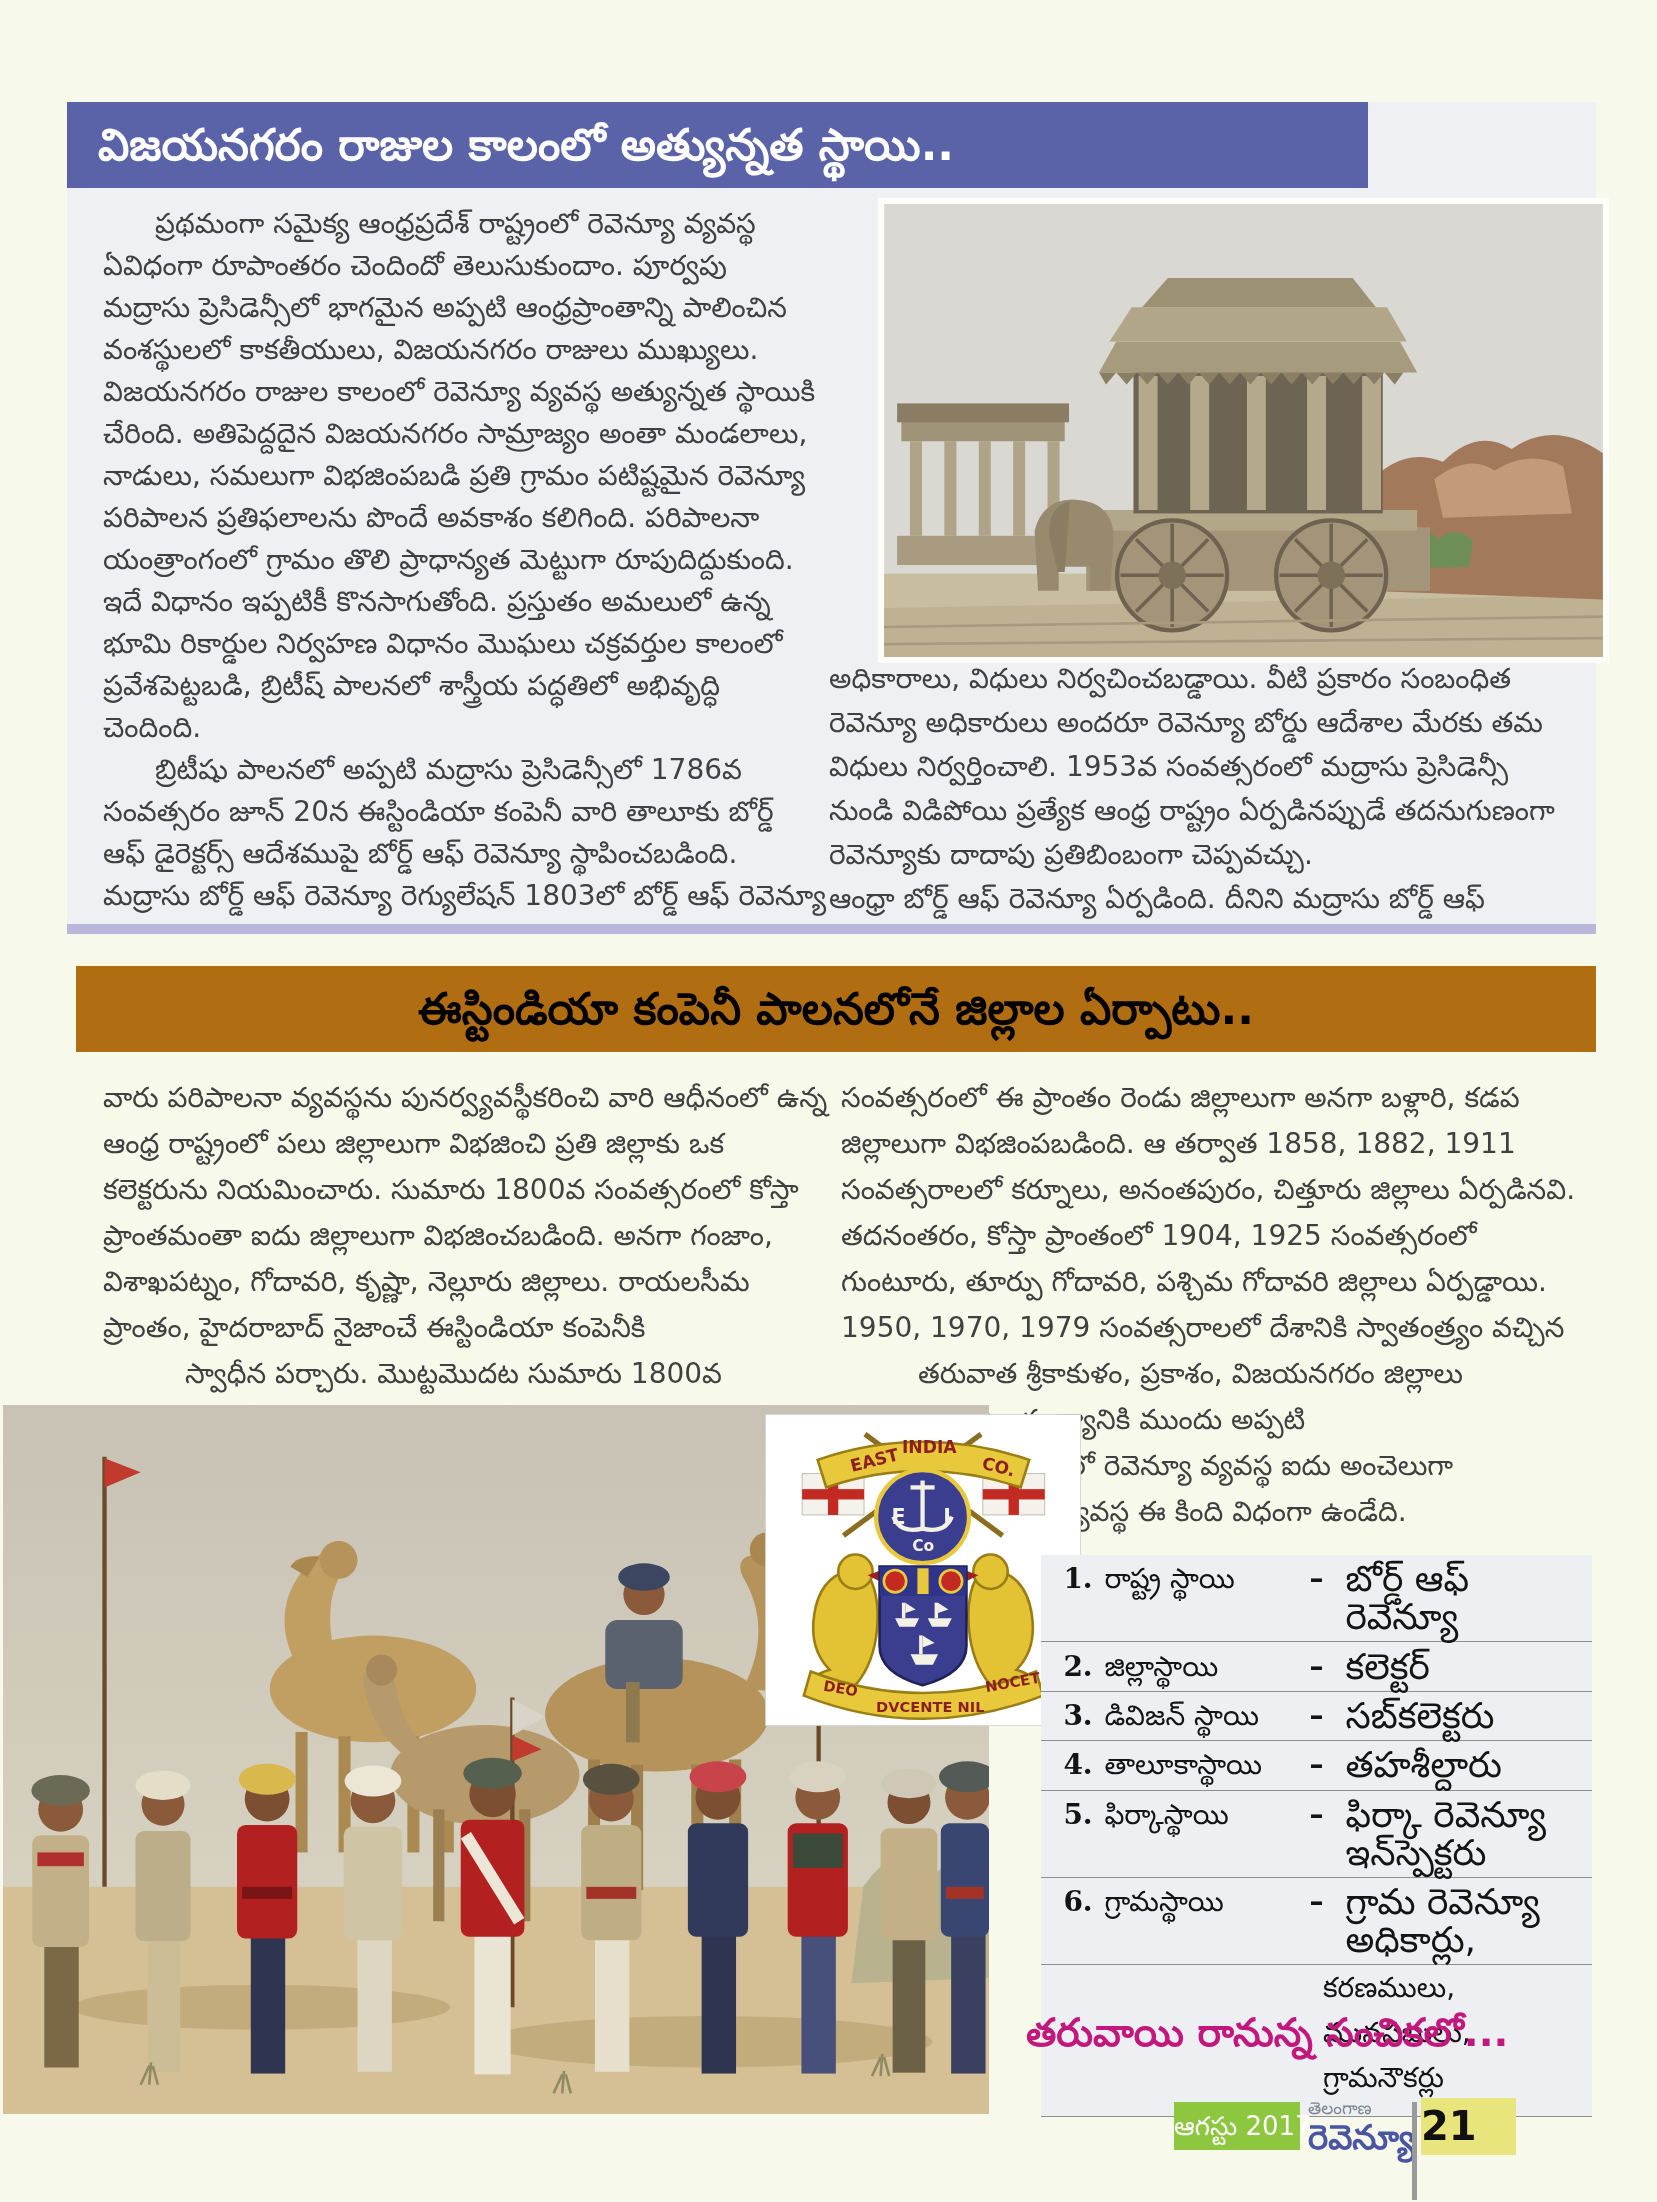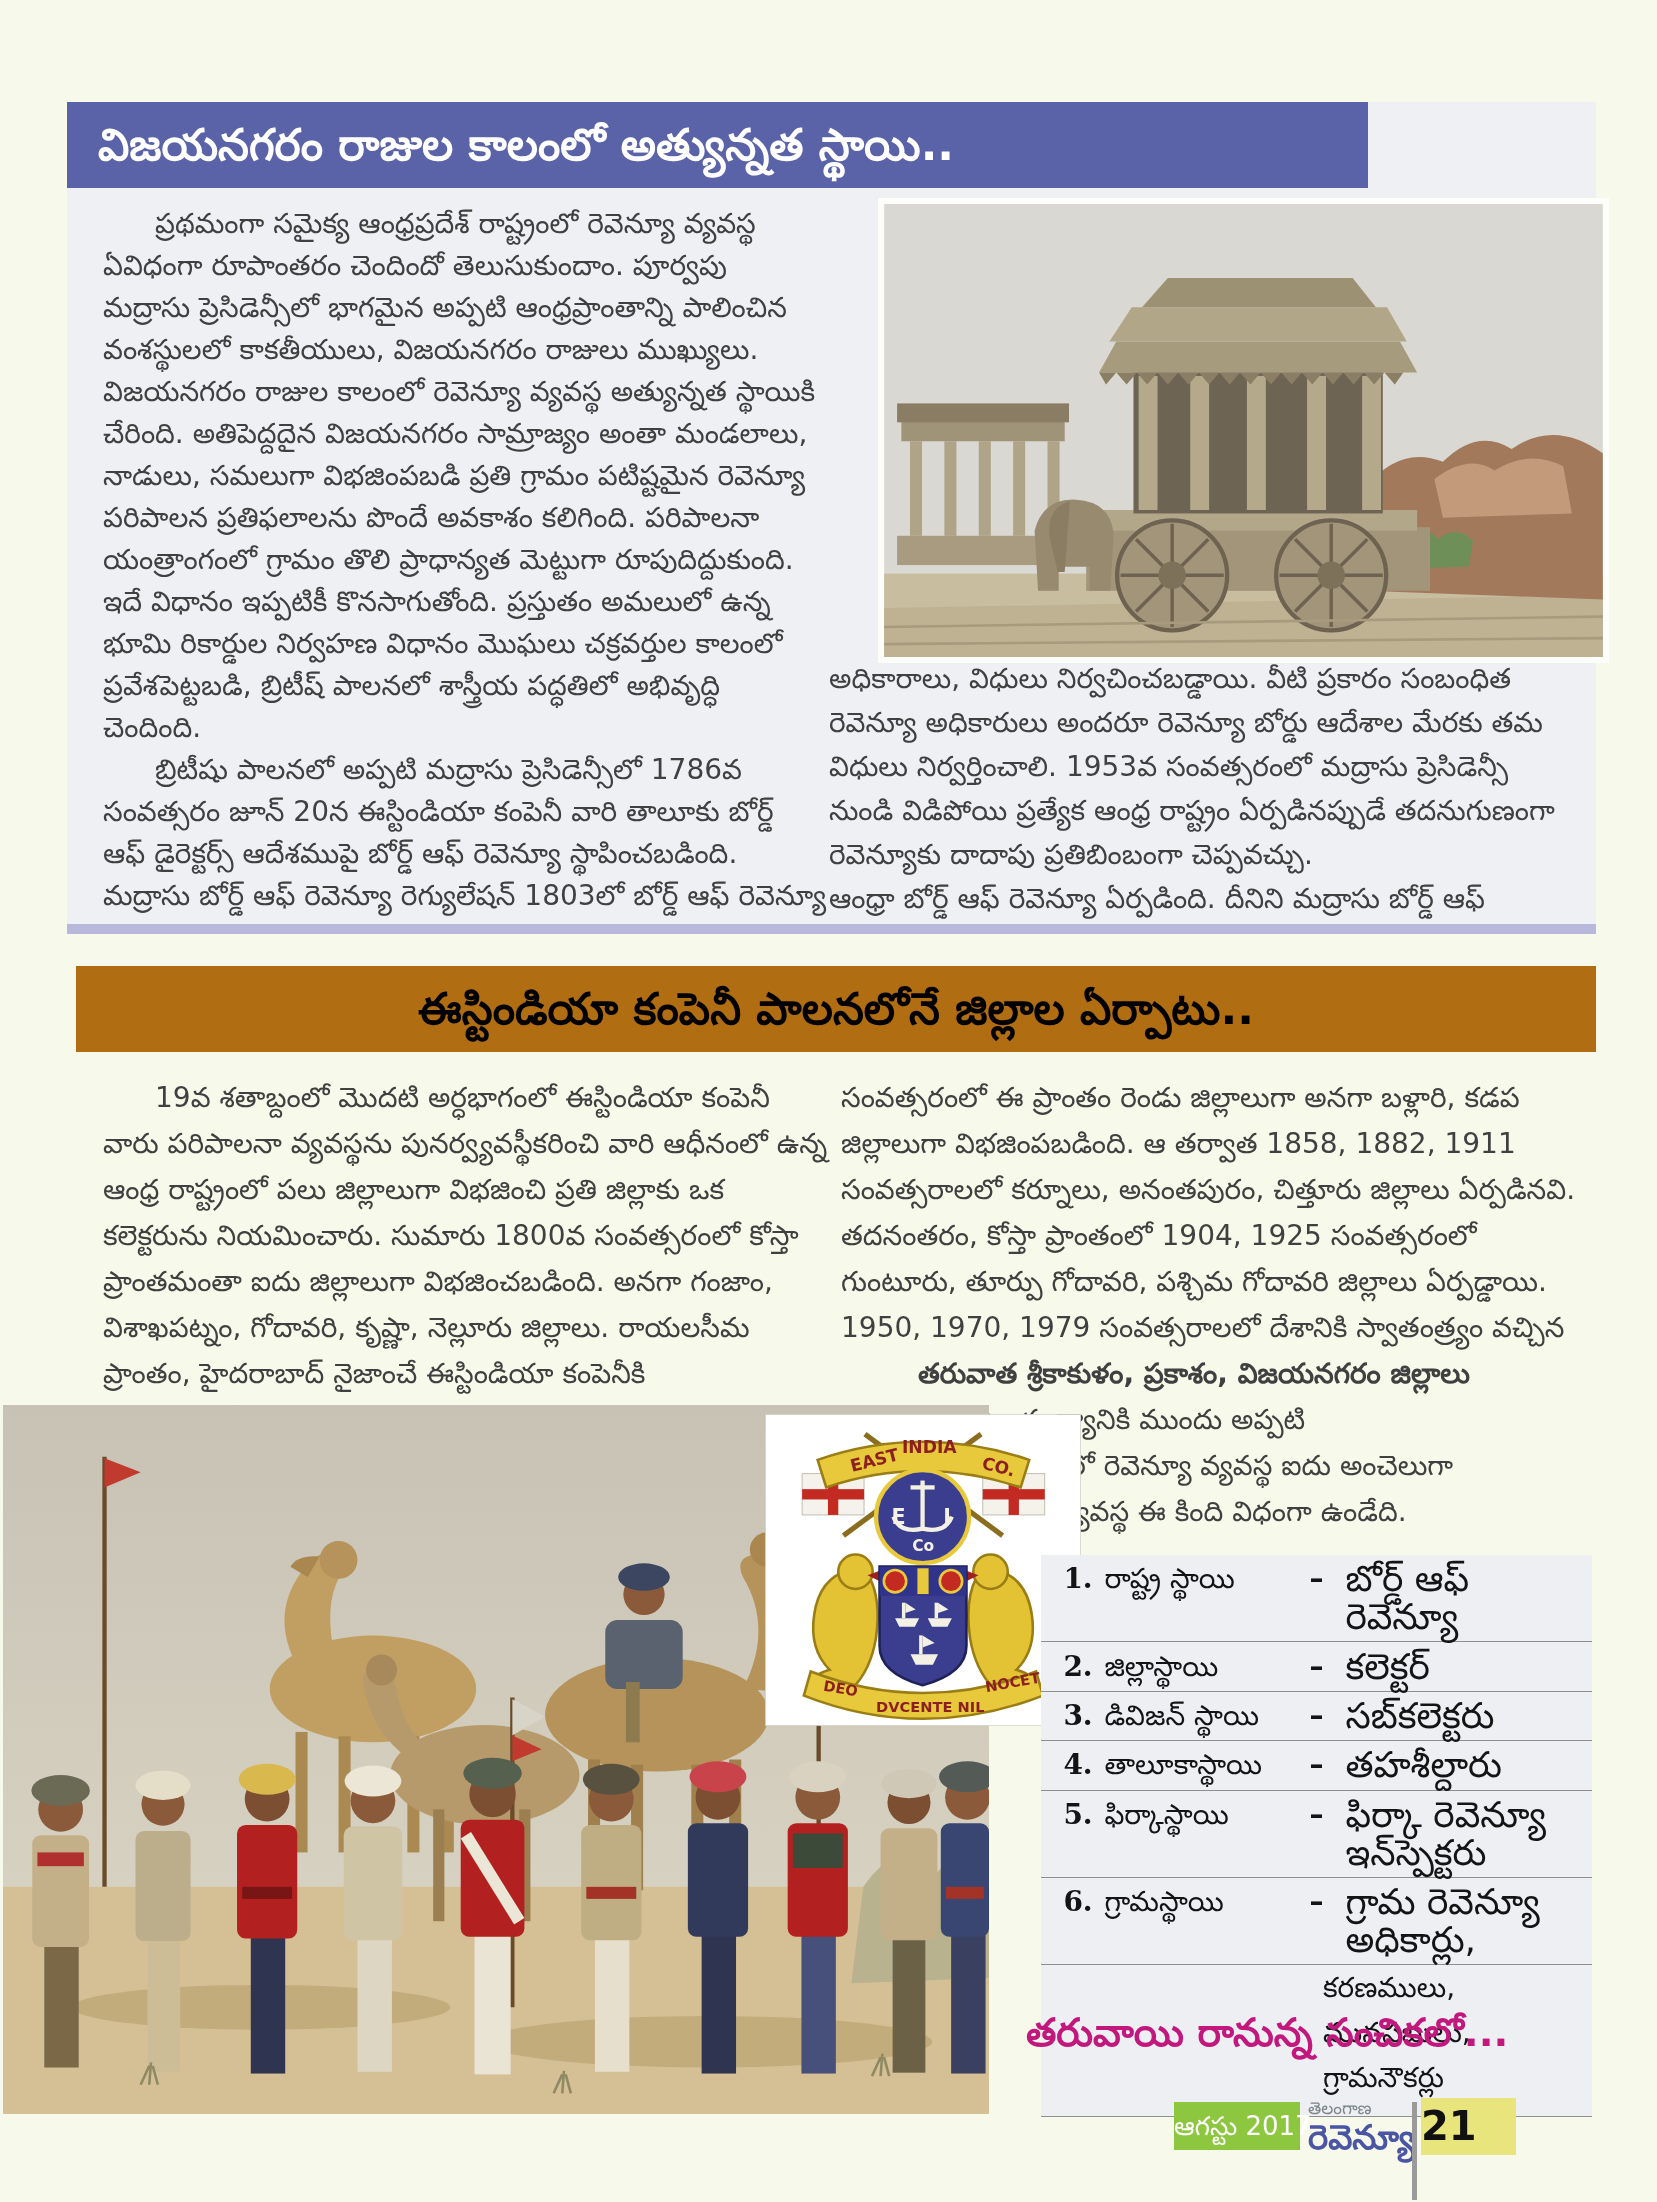--- a/index.html
+++ b/index.html
@@ -148,37 +148,36 @@
     <div class="tl">నుండి విడిపోయి ప్రత్యేక ఆంధ్ర రాష్ట్రం ఏర్పడినప్పుడే తదనుగుణంగా</div>
     <div class="tl">రెవెన్యూకు దాదాపు ప్రతిబింబంగా చెప్పవచ్చు.</div>
     <div class="tl">ఆంధ్రా బోర్డ్ ఆఫ్ రెవెన్యూ ఏర్పడింది. దీనిని మద్రాసు బోర్డ్ ఆఫ్</div>
   </div>
 
 <div class="abs sec2-header">
   <div class="t">ఈస్టిండియా కంపెనీ  పాలనలోనే జిల్లాల ఏర్పాటు..</div>
 </div>
 
 <div class="abs bodycol sec2-left">
-    <div class="tl" style="padding-left: 52px;">19వ శతాబ్దంలో మొదటి అర్ధభాగంలో ఈస్టిండియా కంపెనీ</div>
     <div class="tl">వారు పరిపాలనా వ్యవస్థను పునర్వ్యవస్థీకరించి వారి ఆధీనంలో ఉన్న</div>
     <div class="tl">ఆంధ్ర రాష్ట్రంలో పలు జిల్లాలుగా విభజించి ప్రతి జిల్లాకు ఒక</div>
     <div class="tl">కలెక్టరును నియమించారు. సుమారు 1800వ సంవత్సరంలో కోస్తా</div>
     <div class="tl">ప్రాంతమంతా ఐదు జిల్లాలుగా విభజించబడింది. అనగా గంజాం,</div>
     <div class="tl">విశాఖపట్నం, గోదావరి, కృష్ణా, నెల్లూరు జిల్లాలు. రాయలసీమ</div>
     <div class="tl">ప్రాంతం, హైదరాబాద్ నైజాంచే ఈస్టిండియా కంపెనీకి</div>
     <div class="tl" style="padding-left: 82px;">స్వాధీన పర్చారు. మొట్టమొదట సుమారు 1800వ</div>
   </div>
 <div class="abs bodycol sec2-right">
     <div class="tl">సంవత్సరంలో ఈ ప్రాంతం రెండు జిల్లాలుగా అనగా బళ్లారి, కడప</div>
     <div class="tl">జిల్లాలుగా విభజింపబడింది. ఆ తర్వాత 1858, 1882, 1911</div>
     <div class="tl">సంవత్సరాలలో కర్నూలు, అనంతపురం, చిత్తూరు జిల్లాలు ఏర్పడినవి.</div>
     <div class="tl">తదనంతరం, కోస్తా ప్రాంతంలో 1904, 1925 సంవత్సరంలో</div>
     <div class="tl">గుంటూరు, తూర్పు గోదావరి, పశ్చిమ గోదావరి జిల్లాలు ఏర్పడ్డాయి.</div>
     <div class="tl">1950, 1970, 1979 సంవత్సరాలలో దేశానికి స్వాతంత్ర్యం వచ్చిన</div>
-    <div class="tl" style="padding-left: 77px; font-weight: bold;">తరువాత శ్రీకాకుళం, ప్రకాశం, విజయనగరం జిల్లాలు</div>
+    <div class="tl" style="padding-left: 77px;">తరువాత శ్రీకాకుళం, ప్రకాశం, విజయనగరం జిల్లాలు</div>
     <div class="tl" style="padding-left: 4.3px;">ఏర్పడ్డాయి. స్వాతంత్ర్యానికి ముందు అప్పటి</div>
     <div class="tl" style="padding-left: 90px;">ఆంధ్రప్రాంతంలో రెవెన్యూ వ్యవస్థ ఐదు అంచెలుగా</div>
     <div class="tl" style="padding-left: 90px;">ఉండేది. ఆ వ్యవస్థ ఈ కింది విధంగా ఉండేది.</div>
   </div>
 
 <div class="abs painting">
   <svg width="986" height="709" viewBox="0 0 1146 824">
     <defs>
       <linearGradient id="sky" x1="0" y1="0" x2="0" y2="1">
         <stop offset="0" stop-color="#c7c2b4"></stop>

